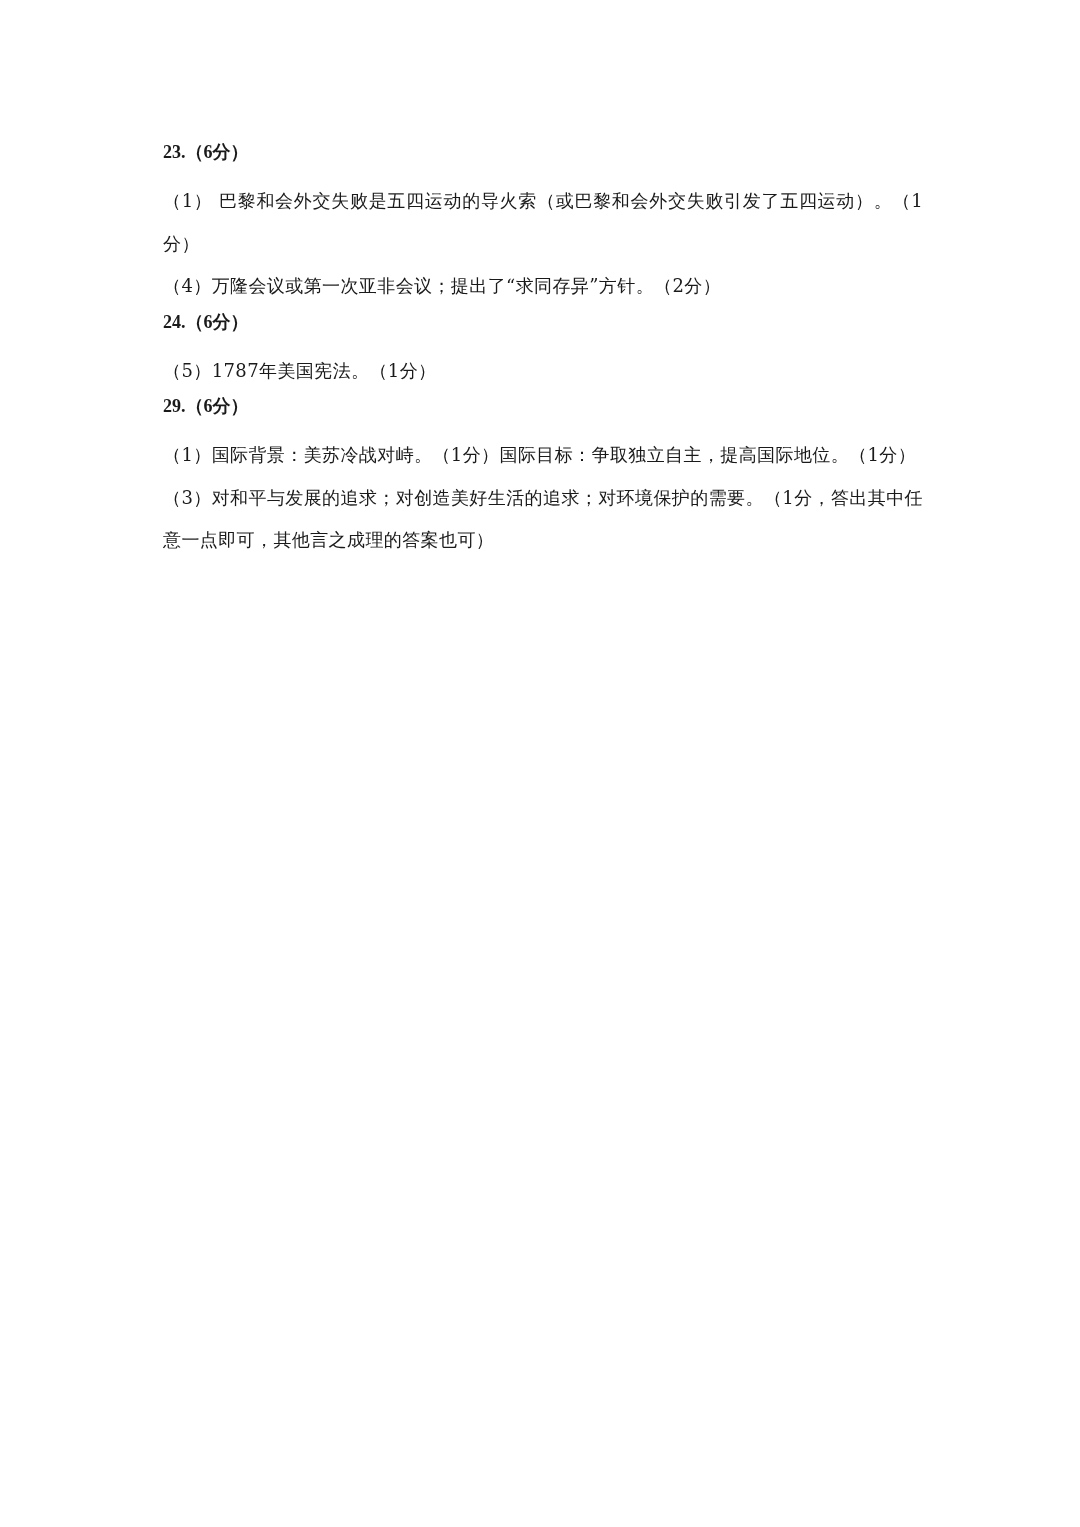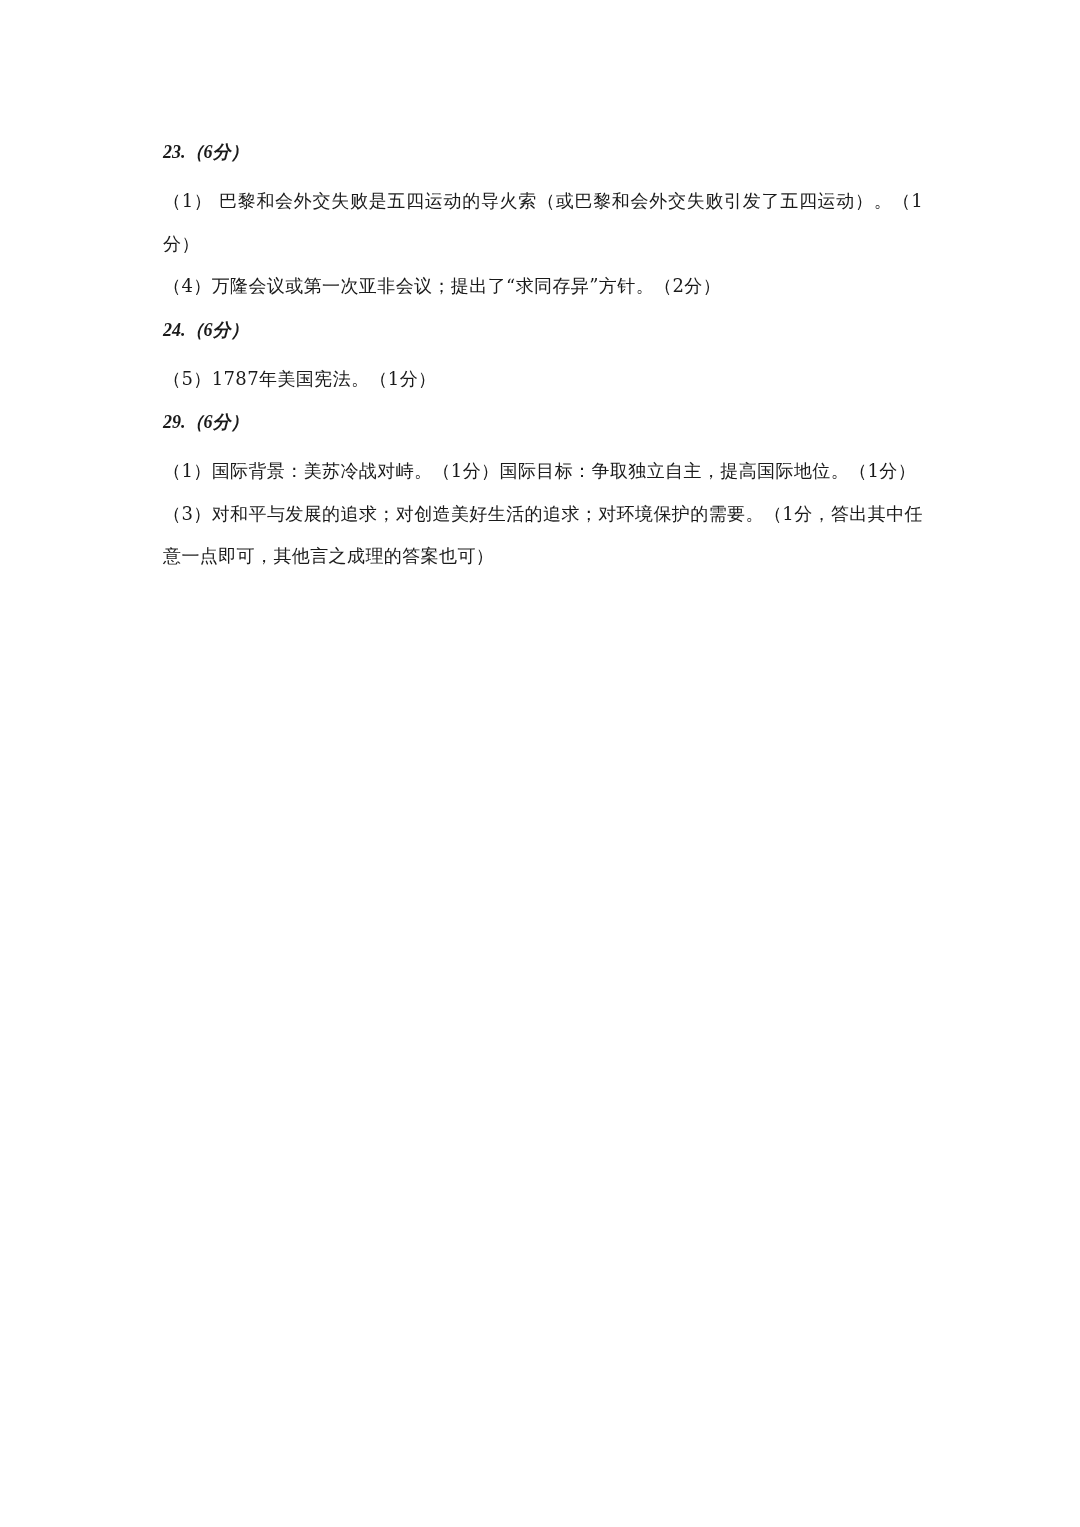--- a/index.html
+++ b/index.html
@@ -20,30 +20,29 @@
       left: 163px;
       top: 138px;
       width: 760px;
     }
     .q-heading {
       font-size: 18px;
       font-weight: bold;
       height: 42px;
       line-height: 28px;
       font-family: "Liberation Serif", "DejaVu Serif", serif;
-      font-style: italic;
     }
     .item {
       font-size: 18px;
       line-height: 42.5px;
       letter-spacing: 0.4px;
       text-align: justify;
       text-align-last: left;
     }
-    .q-block + .q-block { margin-top: 8px; }
+    .q-block + .q-block { margin-top: 0; }
   </style>
 </head>
 <body>
 
 <div class="page">
 
   <div class="q-block">
     <div class="q-heading">23.（6分）</div>
     <div class="item">（1） 巴黎和会外交失败是五四运动的导火索（或巴黎和会外交失败引发了五四运动）。（1分）</div>
     <div class="item">（4）万隆会议或第一次亚非会议；提出了“求同存异”方针。（2分）</div>

